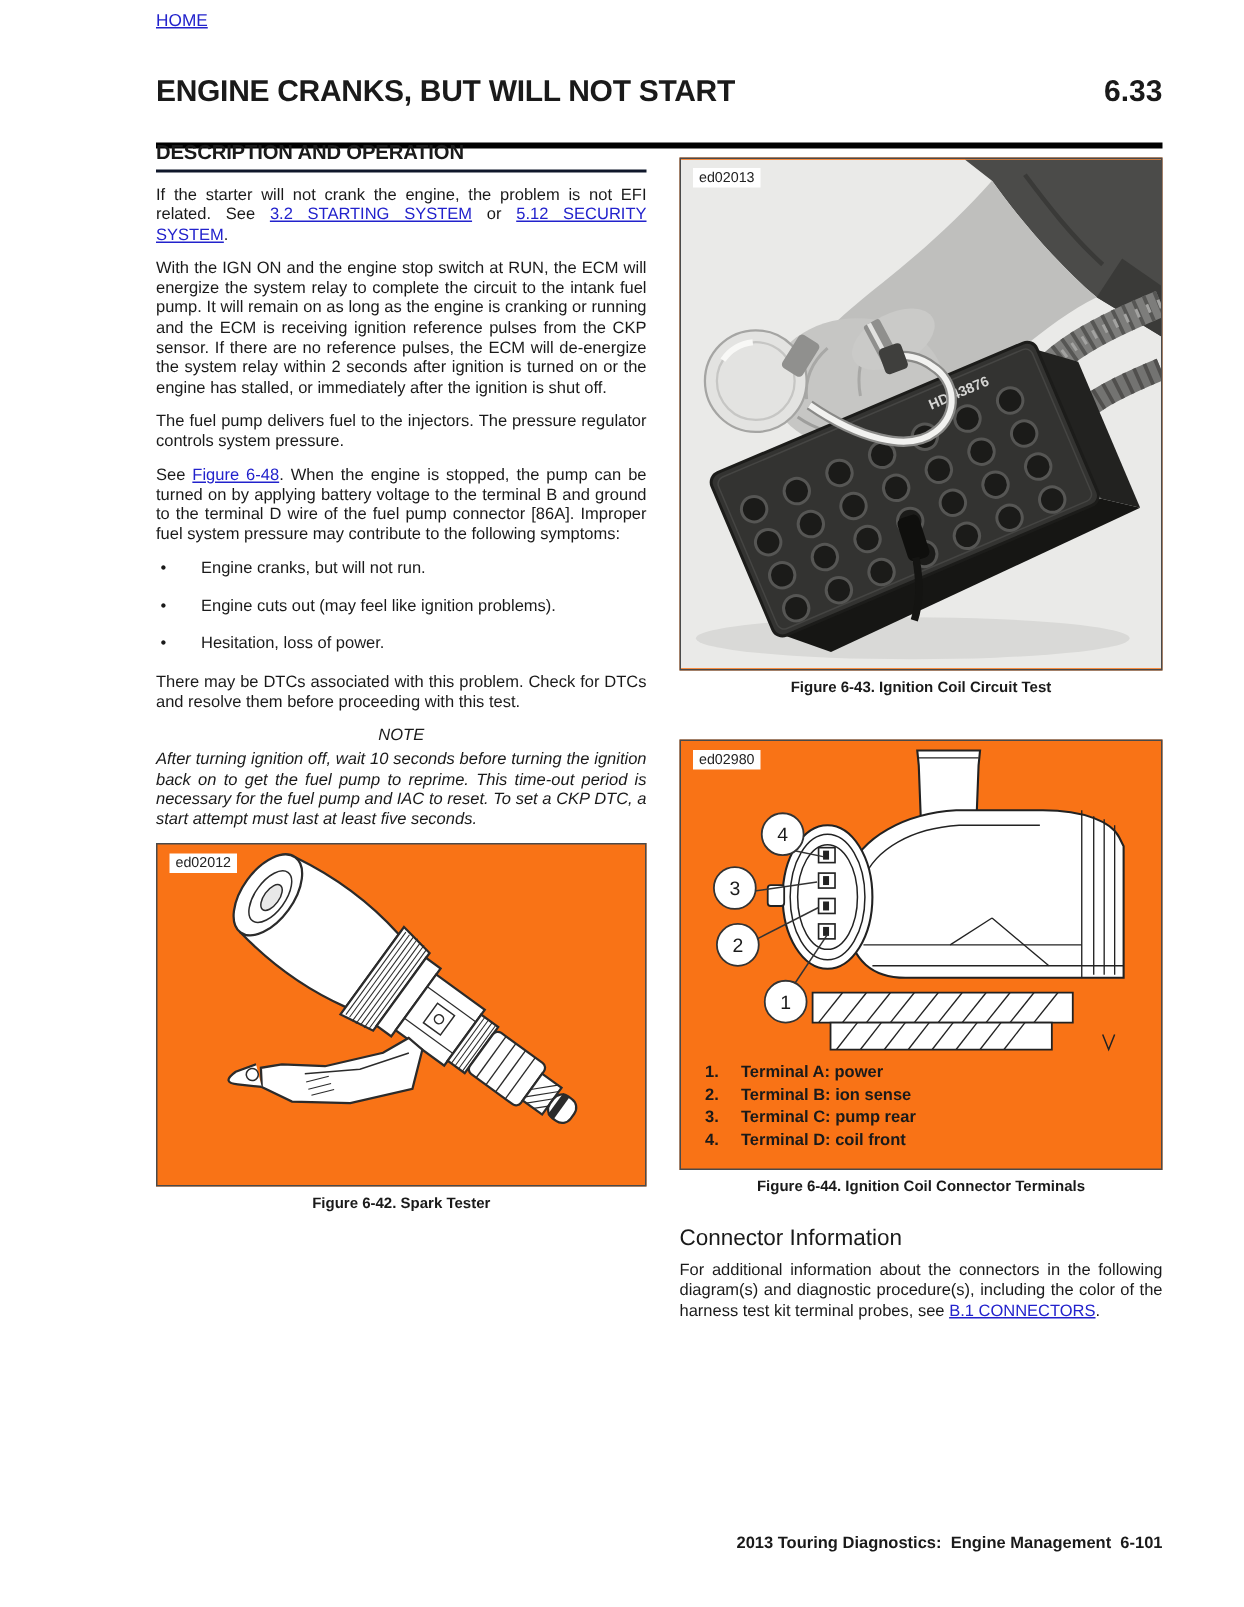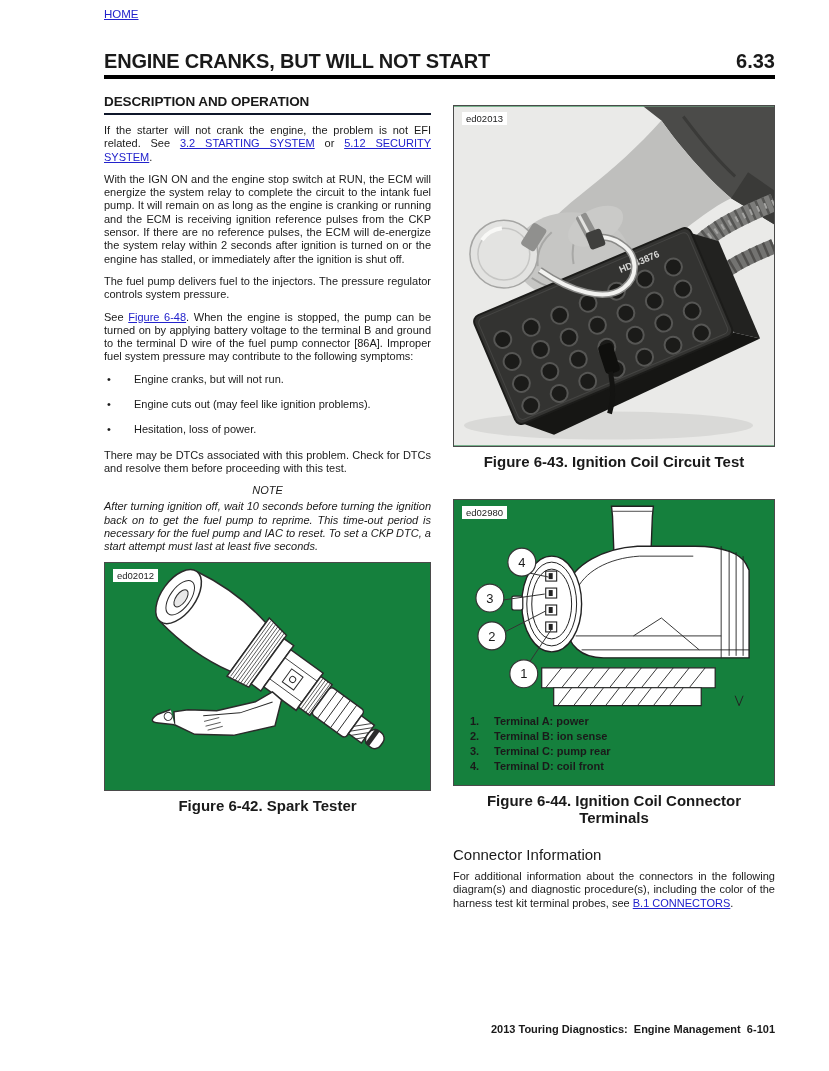--- a/index.html
+++ b/index.html
@@ -11,21 +11,21 @@
   }
   .page { position:absolute; inset:0; }
 
   a, .lnk { color: var(--link, #2222cc); text-decoration: underline; cursor:pointer; }
 
   .home { position:absolute; left:104px; top:8px; font-size:11.5px; }
 
   .title-row {
     position:absolute; left:104px; top:50px; width:671px;
     display:flex; justify-content:space-between; align-items:flex-end;
-    border-bottom:4px solid #000; padding-bottom:2px;
+    border-bottom:4px solid #000; padding-bottom:22px;
   }
   .title-row h1 { font-size:20px; font-weight:bold; letter-spacing:-0.2px; }
   .title-row .secnum { font-size:20px; font-weight:bold; }
 
   .columns { position:absolute; left:104px; top:94px; width:671px; display:flex; gap:22px; }
   .col-left  { width:327px; }
   .col-right { width:322px; }
 
   h2.desc-head {
     font-size:13.5px; font-weight:bold; padding-bottom:4px;
@@ -36,30 +36,30 @@
   p.body { font-size:11px; line-height:13.3px; text-align:justify; margin-bottom:9px; }
   p.body.italic { font-style: italic; }
 
   .note-label { font-size:11px; font-style:italic; text-align:center; margin:2px 0 4px 0; }
 
   .bullet-row { display:flex; font-size:11px; line-height:13.3px; margin-bottom:12px; }
   .bullet-dot { width:30px; padding-left:3px; }
   .bullet-text { flex:1; }
 
   .figbox {
-    border:1px solid #4a4a4a; position:relative; background:#15803d; overflow:hidden;
+    border:1px solid #4a4a4a; position:relative; background:#f97316; overflow:hidden;
   }
   .figcode {
     position:absolute; top:6px; left:8px; font-size:9.5px; color:#222;
     background:#fff; padding:1px 4px; z-index:5;
   }
   .fig42 { height:229px; }
   .fig43 { height:342px; margin-top:11px; }
   .fig44 { height:287px; margin-top:29px; }
-  .caption { font-size:15px; font-weight:bold; text-align:center; margin-top:6px; }
+  .caption { font-size:10px; font-weight:bold; text-align:center; margin-top:6px; }
 
   .terminal-list { padding:2px 6px 8px 16px; }
   .terminal-row { display:flex; font-size:11px; font-weight:bold; line-height:15px; }
   .terminal-num { width:24px; }
 
   .footer {
     position:absolute; top:1023px; right:54px;
     font-size:11px; font-weight:bold; white-space:pre;
   }
   svg { display:block; }

